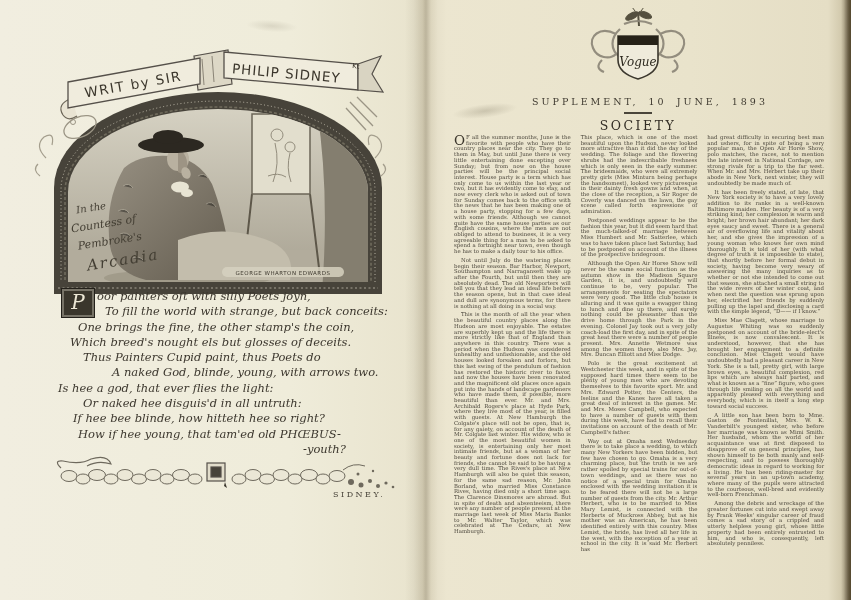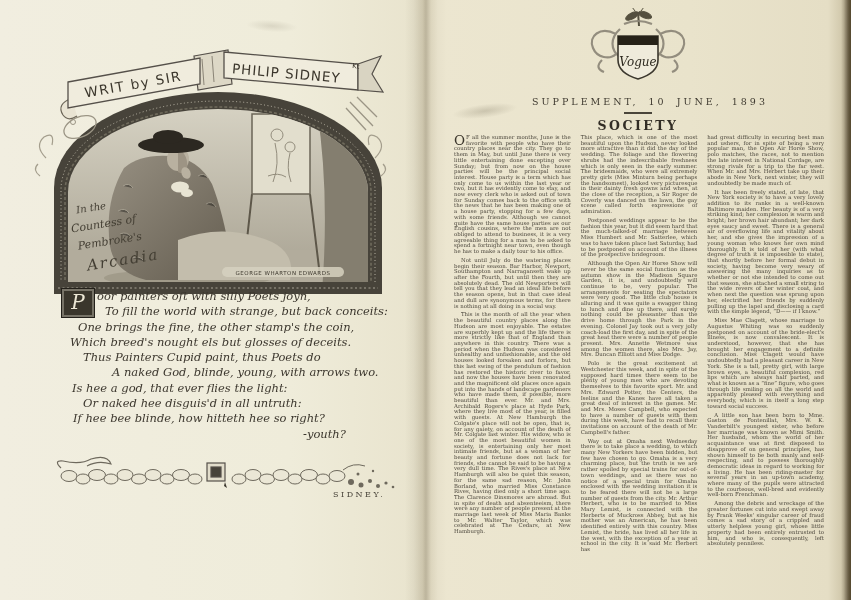--- a/index.html
+++ b/index.html
@@ -18,34 +18,34 @@
 
   .page{position:absolute;top:0;height:600px;overflow:hidden;}
   .page-left{left:0;width:425px;}
   .page-right{left:425px;width:426px;}
 
   
   .poem{position:absolute;left:33px;top:289px;width:375px;color:#3c372e;
     font-family:"DejaVu Serif",serif;font-style:italic;font-size:11.5px;}
   .pline{line-height:15.3px;white-space:nowrap;font-style:italic;}
   .l0{margin-left:64px}.l1{margin-left:72px}.l2{margin-left:45px}.l3{margin-left:37px}
-  .l4{margin-left:50px}.l5{margin-left:79px}.l6{margin-left:39px}.l7{margin-left:50px}
+  .l4{margin-left:50px}.l5{margin-left:79px}.l6{margin-left:25px}.l7{margin-left:50px}
   .l8{margin-left:40px}.l9{margin-left:45px}.l10{margin-left:270px}
   .poem-dropcap{position:absolute;left:28px;top:-1px;width:32px;height:28px;background:#3a362c;
     border:1px solid #23201a;box-shadow:inset 0 0 0 2px rgba(235,230,214,.35);
     color:#ece7d5;font-style:italic;font-size:20px;line-height:27px;text-align:center;}
   .sidney-sig{position:absolute;left:333px;top:490px;font-size:8px;letter-spacing:2.5px;
     color:#474238;font-style:normal;font-family:"DejaVu Serif",serif;}
 
   
   .supplement-line{position:absolute;left:12px;top:96px;width:100%;text-align:center;
     font-size:9.5px;letter-spacing:3px;color:#3f3a30;word-spacing:4px;}
   .head-rule{position:absolute;left:50%;top:112px;width:28px;height:2px;margin-left:-14px;background:#4a453a;}
   .section-title{position:absolute;left:0;top:118px;width:100%;text-align:center;
-    font-size:12.5px;letter-spacing:2.5px;color:#322d25;font-weight:bold;}
+    font-size:12.5px;letter-spacing:2.5px;color:#322d25;font-weight:normal;}
 
   
   .cols{position:absolute;left:29px;top:135px;width:370px;display:flex;gap:10px;}
   .col{width:117px;color:#49443a;font-size:5.4px;line-height:5.7px;text-align:justify;}
   .col p{margin:0 0 3.2px 0;}
   .col p.indent{text-indent:7px;}
   .dropcap-o{float:left;font-size:13.5px;line-height:10.5px;padding:0 1px 0 0;color:#3a352b;}
 
   
   .arcadia-art{position:absolute;left:28px;top:6px;}
@@ -154,20 +154,21 @@
       <div class="poem-dropcap">P</div>
       <div class="pline l0">oor painters oft with silly Poets joyn,</div>
       <div class="pline l1">To fill the world with strange, but back conceits:</div>
       <div class="pline l2">One brings the fine, the other stamp's the coin,</div>
       <div class="pline l3">Which breed's nought els but glosses of deceits.</div>
       <div class="pline l4">Thus Painters Cupid paint, thus Poets do</div>
       <div class="pline l5">A naked God, blinde, young, with arrows two.</div>
       <div class="pline l6">Is hee a god, that ever flies the light:</div>
       <div class="pline l7">Or naked hee disguis'd in all untruth:</div>
       <div class="pline l8">If hee bee blinde, how hitteth hee so right?</div>
+      <div class="pline l9">How if hee young, that tam'ed old PHŒBUS-</div>
       <div class="pline l10">-youth?</div>
     </div>
 
     <svg class="pebble-border" width="345" height="36" viewBox="0 0 345 36">
       <path d="M8,12 Q0,4 10,5 Q28,9 38,3 Q54,-2 58,8 Q45,4 34,10" fill="none" stroke="#6e695d" stroke-width="1.1"></path>
       <g stroke="#6e695d" stroke-width="1" fill="#ebe7d6">
         <ellipse cx="16" cy="20" rx="8" ry="5.5"></ellipse>
           <ellipse cx="30" cy="23" rx="7" ry="5"></ellipse>
         <ellipse cx="44" cy="19" rx="8.5" ry="5.5"></ellipse>
           <ellipse cx="58" cy="23" rx="7" ry="5"></ellipse>

